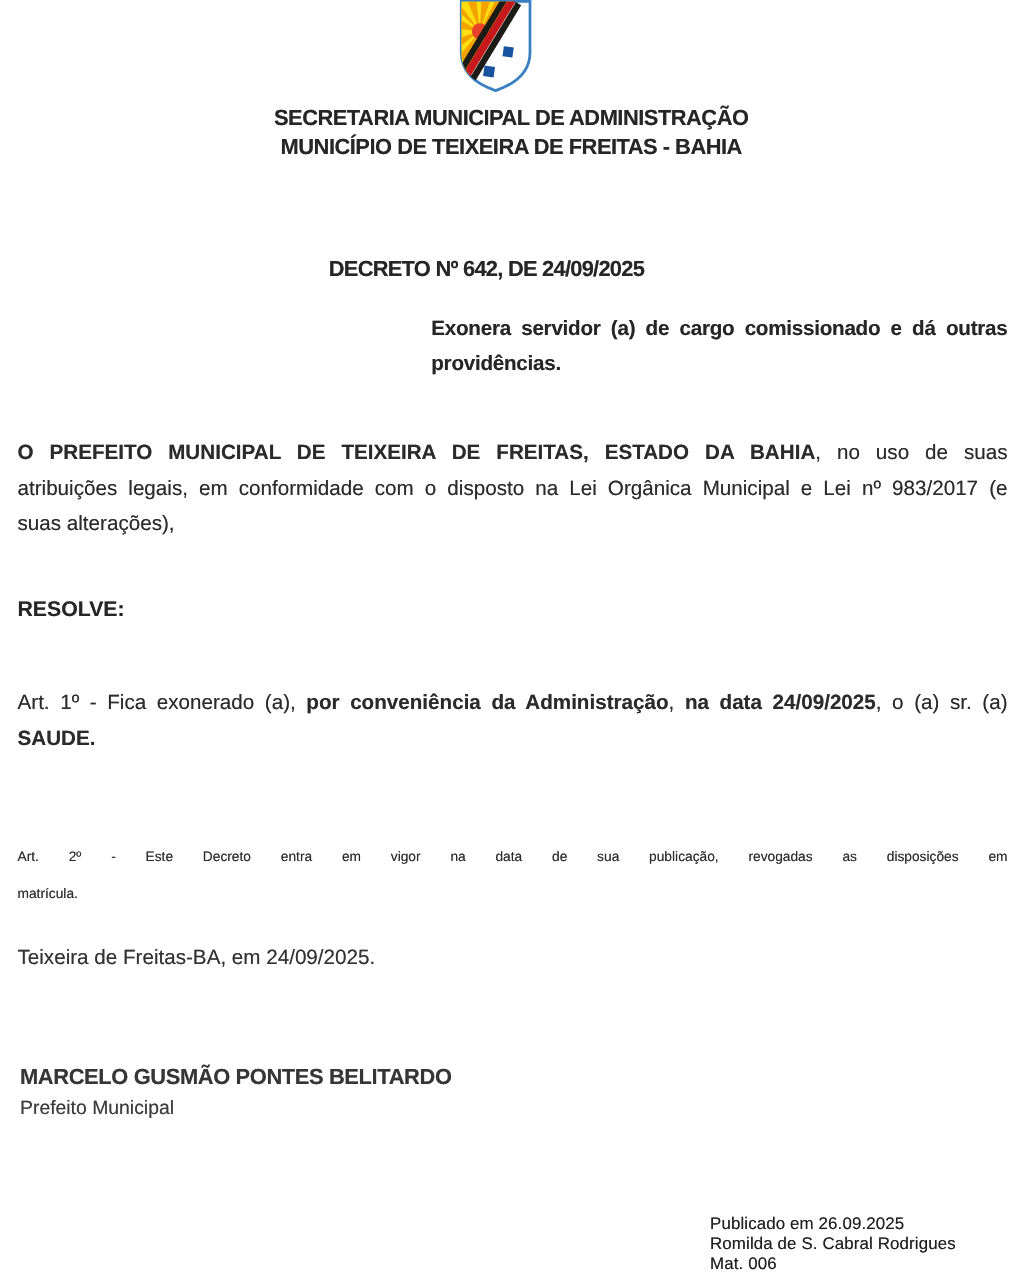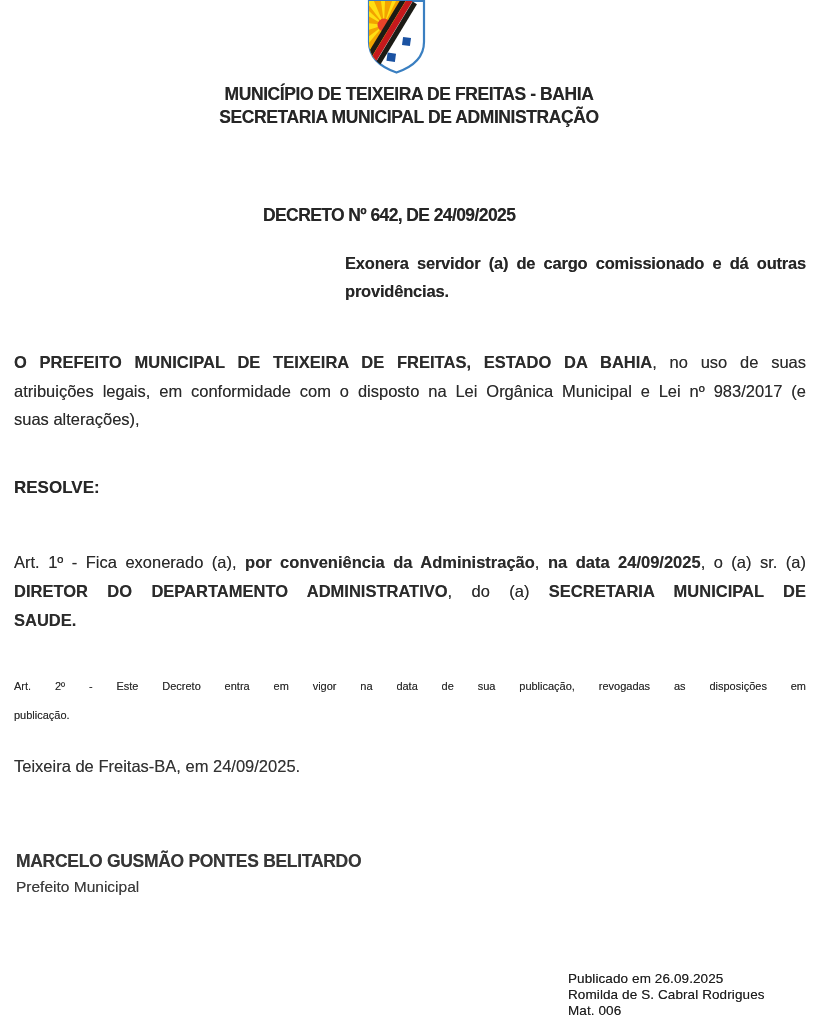--- a/index.html
+++ b/index.html
@@ -69,48 +69,47 @@
         <line x1="39" y1="-3" x2="-4" y2="68" stroke-width="5" stroke="#1c1b15"></line>
         <line x1="43.8" y1="-0.1" x2="0.8" y2="70.9" stroke-width="6" stroke="#c6191c"></line>
         <line x1="48.8" y1="2.9" x2="5.8" y2="73.9" stroke-width="5" stroke="#1c1b15"></line>
       </g>
       <rect x="36.5" y="37.5" width="8" height="8" transform="rotate(8 40.5 41.5)" fill="#1a52a2"></rect>
       <rect x="21" y="53" width="8.5" height="8.5" transform="rotate(8 25.2 57.2)" fill="#1a52a2"></rect>
     </g>
   </svg>
 
   <div class="header">
+    <div>SECRETARIA MUNICIPAL DE ADMINISTRAÇÃO</div>
     <div>MUNICÍPIO DE TEIXEIRA DE FREITAS - BAHIA</div>
-    <div>SECRETARIA MUNICIPAL DE ADMINISTRAÇÃO</div>
   </div>
 
   <div class="decree-title">DECRETO Nº 642, DE 24/09/2025</div>
 
   <div class="ementa">
     <div class="jline">Exonera servidor (a) de cargo comissionado e dá outras</div>
     <div class="lline">providências.</div>
   </div>
 
   <div class="preamble">
     <div class="jline"><span style="font-weight: 700;">O PREFEITO MUNICIPAL DE TEIXEIRA DE FREITAS, ESTADO DA BAHIA</span><span>, no uso de suas</span></div>
     <div class="jline"><span>atribuições legais, em conformidade com o disposto na Lei Orgânica Municipal e Lei nº 983/2017 (e</span></div>
     <div class="lline"><span>suas alterações),</span></div>
   </div>
 
   <div class="resolve">RESOLVE:</div>
 
   <div class="art1">
     <div class="jline"><span>Art. 1º - Fica exonerado (a), </span><span style="font-weight: 700;">por conveniência da Administração</span><span>, </span><span style="font-weight: 700;">na data 24/09/2025</span><span>, o (a) sr. (a)</span></div>
-    <div class="jline"><span style="font-weight: 700;">DIRETOR DO DEPARTAMENTO ADMINISTRATIVO</span><span>, do (a) </span><span style="font-weight: 700;">SECRETARIA MUNICIPAL DE</span></div>
     <div class="lline"><span style="font-weight: 700;">SAUDE.</span></div>
   </div>
 
   <div class="art2">
     <div class="jline">Art. 2º - Este Decreto entra em vigor na data de sua publicação, revogadas as disposições em</div>
-    <div class="lline">publicação.</div>
+    <div class="lline">matrícula.</div>
   </div>
 
   <div class="place-date">Teixeira de Freitas-BA, em 24/09/2025.</div>
 
   <div class="signature">
     <div class="sig-name">MARCELO GUSMÃO PONTES BELITARDO</div>
     <div class="sig-title">Prefeito Municipal</div>
   </div>
 
   <div class="stamp">

